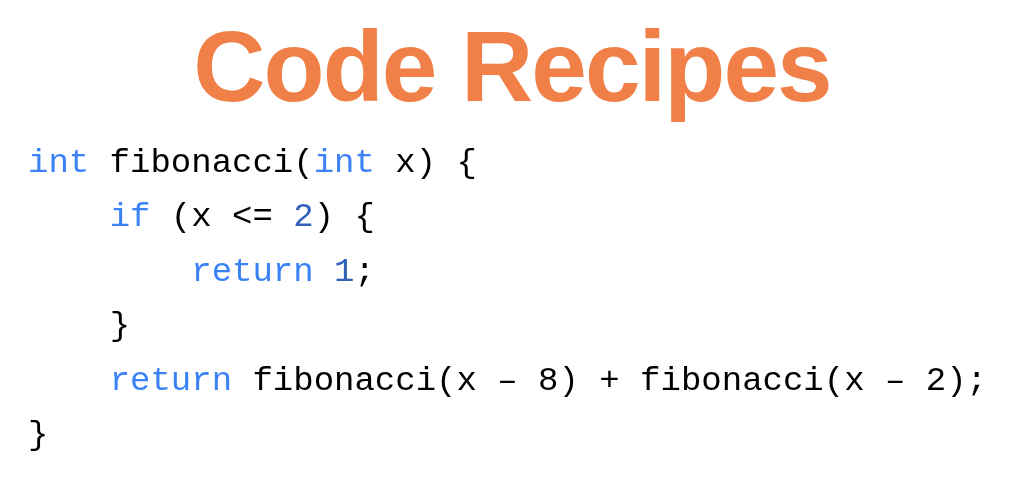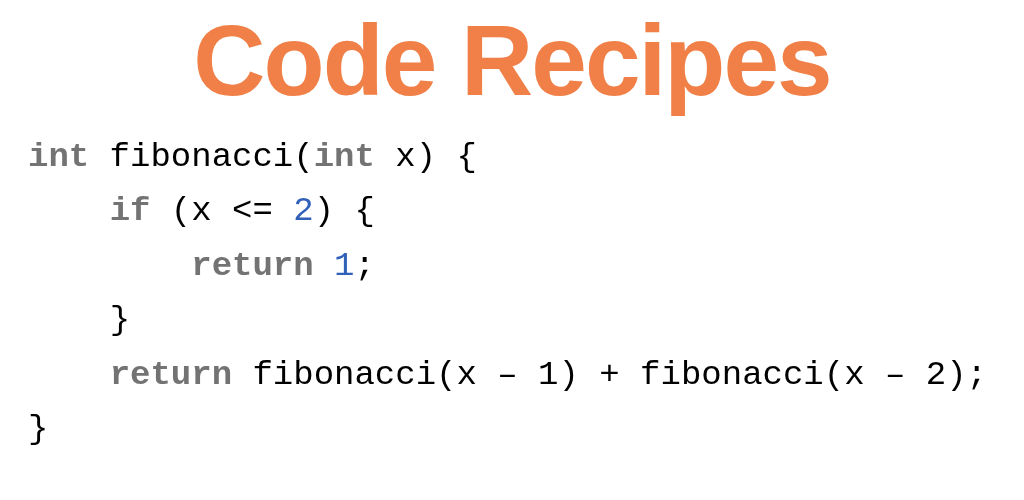--- a/index.html
+++ b/index.html
@@ -11,39 +11,39 @@
       padding: 0;
       overflow: hidden;
     }
     .title {
       font-size: 100px;
       font-weight: 800;
       color: #f08048;
       text-align: center;
       letter-spacing: -2px;
       line-height: 1.0;
-      margin-top: 10px;
+      margin-top: 16px;
       margin-bottom: 20px;
     }
     .code-block {
       font-family: "Courier New", Courier, monospace;
       font-size: 34px;
       line-height: 1.6;
       padding-left: 28px;
       white-space: pre;
       color: #000;
       font-weight: 500;
     }
-    .kw { color: #737373; font-weight: bold; }
+    .kw { color: #3b82f6; font-weight: normal; }
     .num { color: #3060b8; }
     .fn { color: #000; text-align: center; }
   </style>
 </head>
 <body>
 
 <h1 class="title">Code Recipes</h1>
 
 <pre class="code-block"><span class="kw">int</span><span class="fn"> fibonacci(</span><span class="kw">int</span><span> x) {</span>
 <span>    </span><span class="kw">if</span><span> (x &lt;= </span><span class="num">2</span><span>) {</span>
 <span>        </span><span class="kw">return</span><span> </span><span class="num">1</span><span>;</span>
 <span>    </span><span>}</span>
-<span>    </span><span class="kw">return</span><span> fibonacci(x – 1) + fibonacci(x – 2);</span>
+<span>    </span><span class="kw">return</span><span> fibonacci(x – 8) + fibonacci(x – 2);</span>
 <span>}</span></pre>
 
 </body></html>

